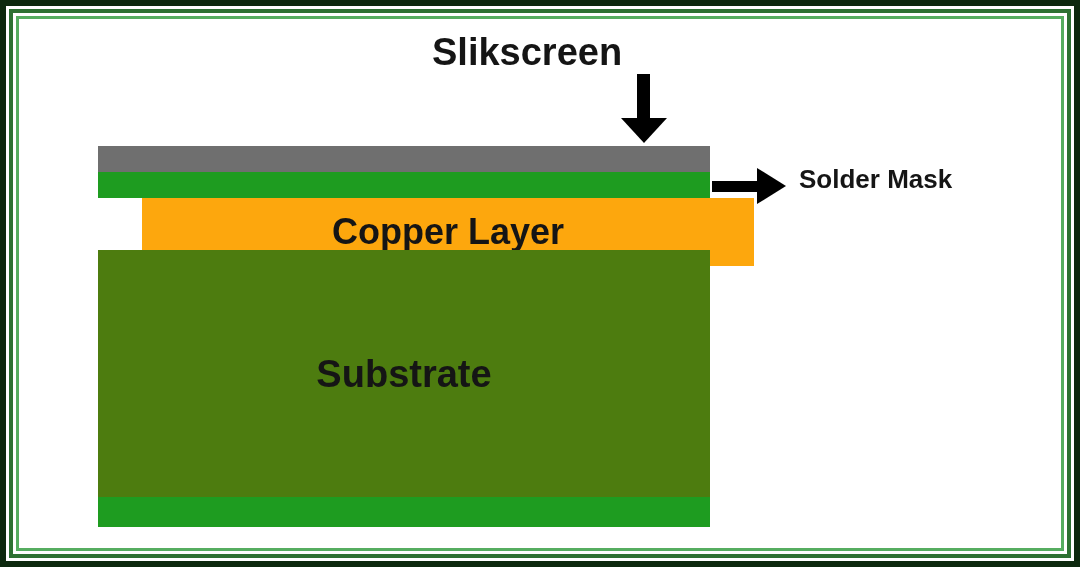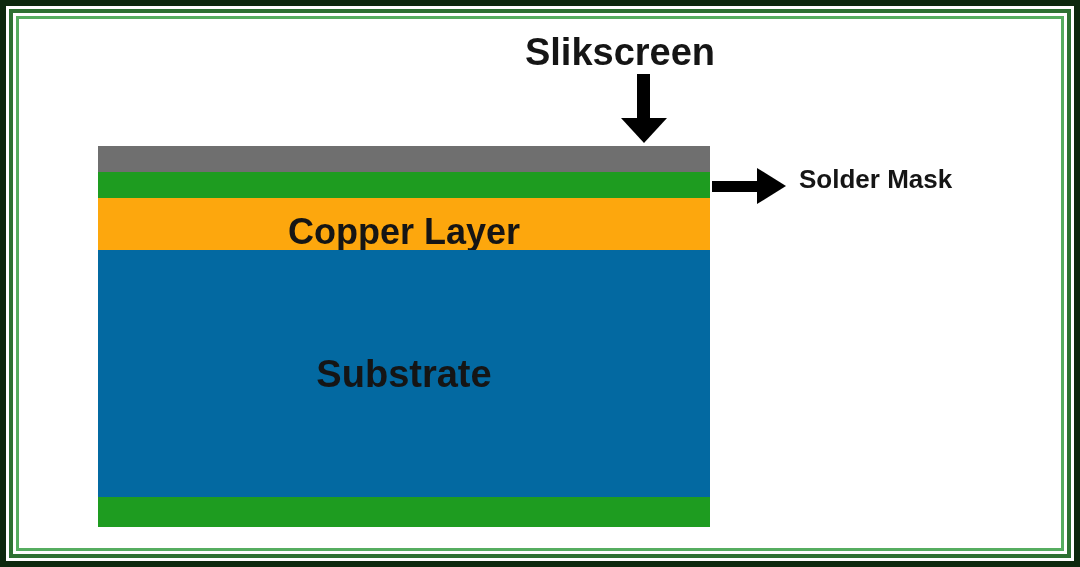--- a/index.html
+++ b/index.html
@@ -34,40 +34,40 @@
   .layer {
     position: absolute;
     left: 0;
     width: 612px;
     display: flex;
     align-items: center;
     justify-content: center;
   }
   .layer-silkscreen { top: 0;     height: 26px; }
   .layer-mask-top   { top: 26px;  height: 26px; }
-  .layer-copper     { top: 52px;  height: 68px; }
+  .layer-copper     { top: 52px;  height: 68px; margin-left: 44px; }
   .layer-substrate  { top: 104px; height: 247px; }
   .layer-mask-bot   { top: 351px; height: 30px; }
 
   .layer-label {
     color: #151515;
     font-weight: bold;
     white-space: nowrap;
     line-height: 1;
   }
   .copper-label    { font-size: 36px; }
   .substrate-label { font-size: 38px; }
 
   
   .silkscreen-label {
     position: absolute;
-    left: 460px;
+    left: 432px;
     top: 33px;
     width: 320px;
-    text-align: center;
+    text-align: left;
     font-size: 38px;
     font-weight: bold;
     color: #151515;
     line-height: 1;
     white-space: nowrap;
   }
   .soldermask-label {
     position: absolute;
     left: 799px;
     top: 166px;
@@ -136,20 +136,20 @@
   <div class="stack">
 
     <div class="layer layer-silkscreen" style="background-color: rgb(111, 111, 111);"></div>
 
     <div class="layer layer-mask-top" style="background-color: rgb(30, 156, 32);"></div>
 
     <div class="layer layer-copper" style="background-color: rgb(253, 167, 13);">
       <span class="layer-label copper-label">Copper Layer</span>
     </div>
 
-    <div class="layer layer-substrate" style="background-color: #0369a1;">
+    <div class="layer layer-substrate" style="background-color: #4d7c0f;">
       <span class="layer-label substrate-label">Substrate</span>
     </div>
 
     <div class="layer layer-mask-bot" style="background-color: rgb(30, 156, 32);"></div>
 
   </div>
 </div>
 
 </body></html>

